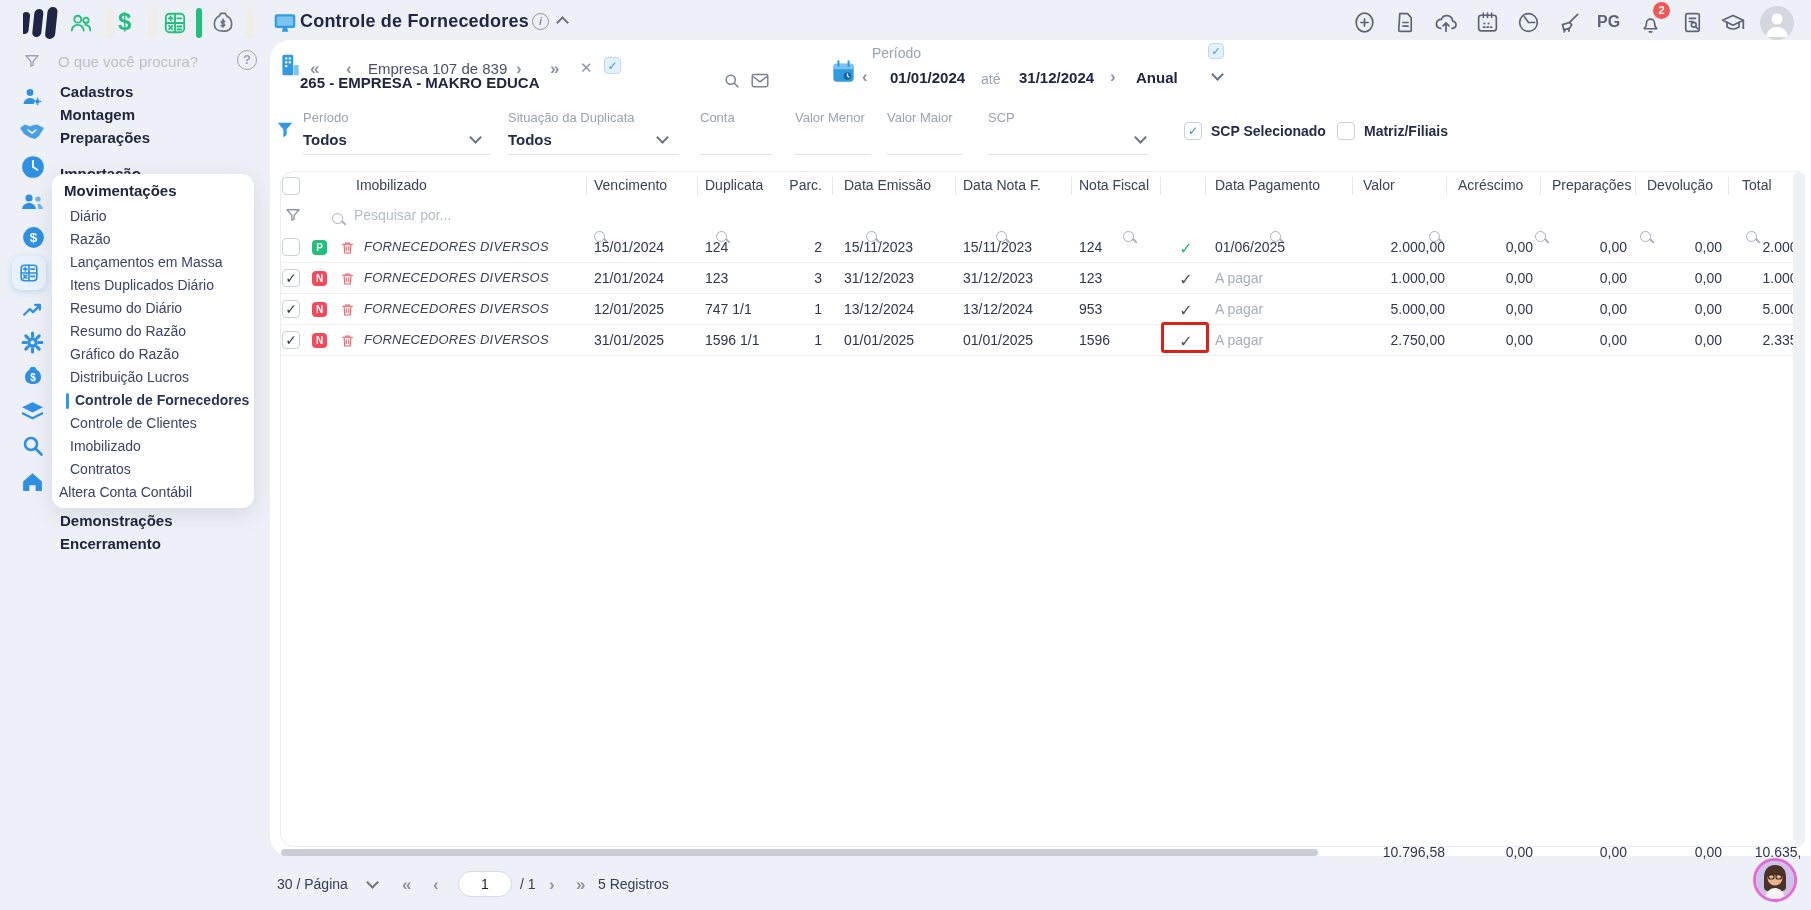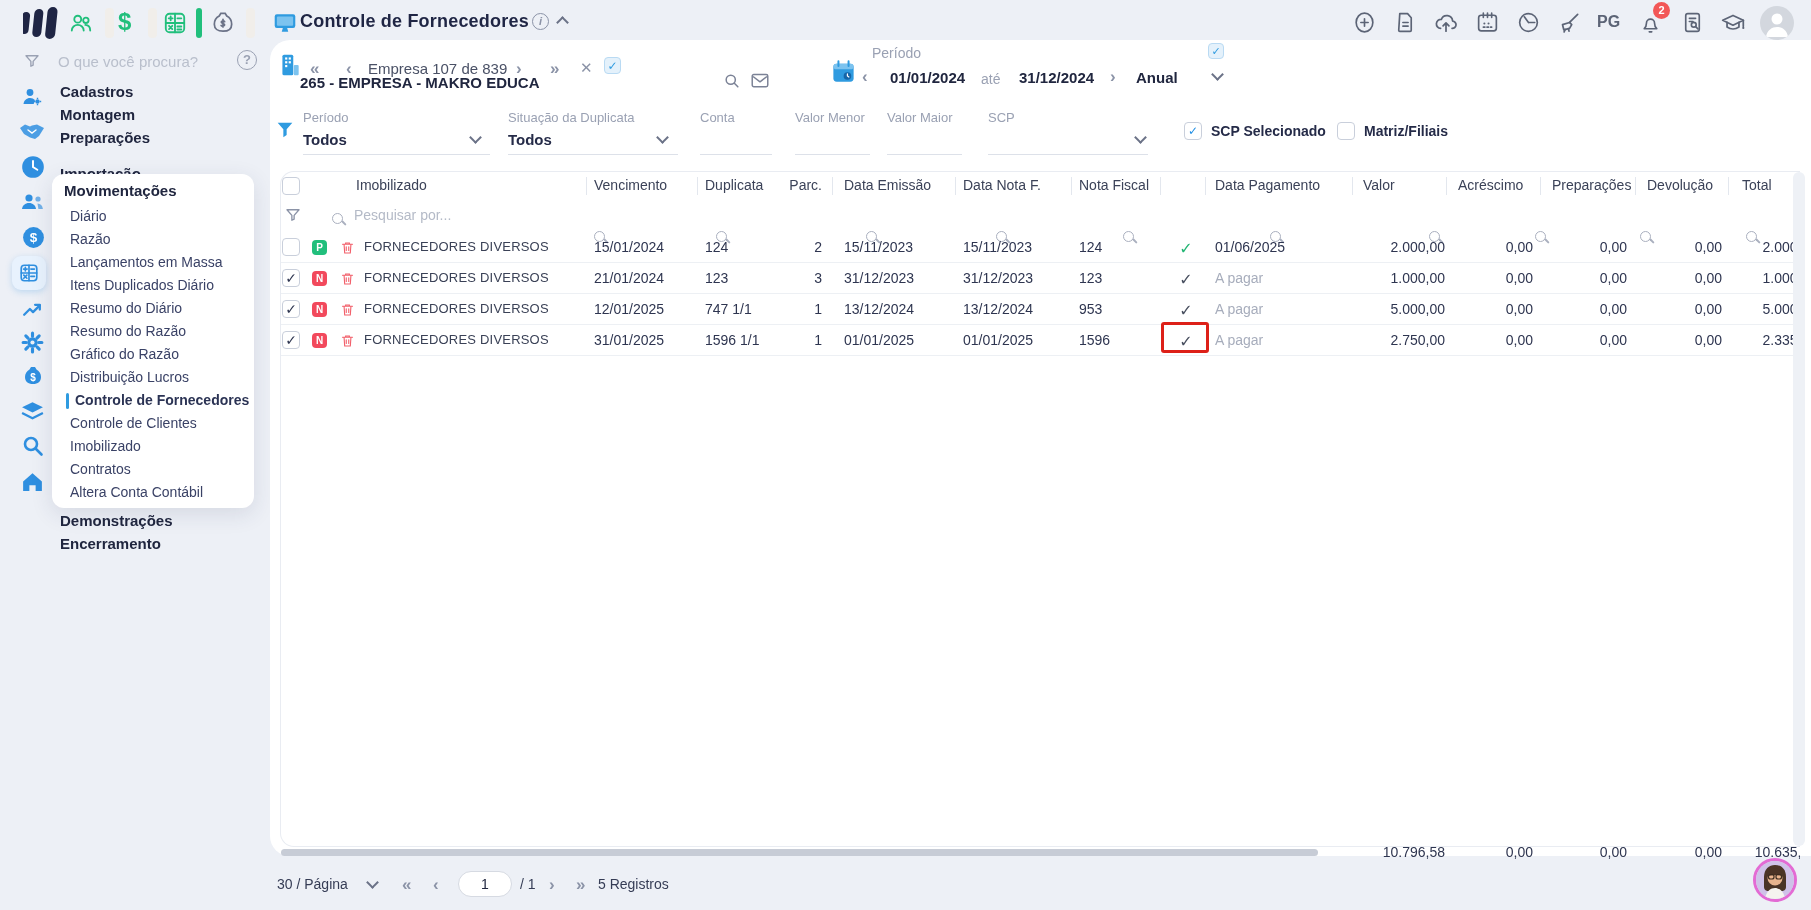--- a/index.html
+++ b/index.html
@@ -60,21 +60,21 @@
   
   .table-card { left:280px; top:171px; width:1520px; height:676px; background:#fff;
     border:1px solid #e9ecf2; border-right:none; border-radius:14px 0 0 14px; }
   .thead-cell { font-size:14px; color:#3b4258; }
   .vline { width:1px; height:18px; background:#e3e7ee; top:177px; }
   .mag { width:11px; height:11px; border:1.6px solid #aab0bf; border-radius:50%; position:relative; display:inline-block;}
   .mag::after { content:''; position:absolute; width:6px; height:1.6px; background:#aab0bf;
     transform:rotate(45deg); right:-5px; bottom:-1px; border-radius:1px; }
   .trow { position:absolute; left:281px; width:1519px; height:31px; border-bottom:1px solid #edf0f4; }
   .trow span { position:absolute; top:7px; font-size:14px; color:#2e3550; white-space:nowrap; }
-  .upper { font-size:13px !important; letter-spacing:.2px; color:#3a4156 !important; }
+  .upper { font-size:13px !important; letter-spacing:.2px; color:#3a4156 !important;font-style:italic; }
   .badge { width:15px; height:15px; border-radius:4px; color:#fff !important; font-size:10px !important;
     font-weight:700; text-align:center; line-height:15px; }
   .badge-p { background:#21bf7c; }
   .badge-n { background:#f2495c; }
   .chk-green { color:#22b573 !important; font-weight:700; font-size:16px !important; }
   .chk-dark { color:#474e5e !important; font-weight:700; font-size:16px !important; }
   .gray { color:#a7adbc !important; }
   .num { text-align:right; }
   .c-cb{left:1px;} .c-badge{left:31px;top:8px!important;} .c-trash{left:59px;top:8px!important;}
   .c-forn{left:83px;} .c-venc{left:313px;} .c-dup{left:424px;} .c-parc{left:479px;width:62px;}
@@ -320,21 +320,21 @@
     <span class="abs side-item" style="left:18px;top:103px;">Itens Duplicados Diário</span>
     <span class="abs side-item" style="left:18px;top:126px;">Resumo do Diário</span>
     <span class="abs side-item" style="left:18px;top:149px;">Resumo do Razão</span>
     <span class="abs side-item" style="left:18px;top:172px;">Gráfico do Razão</span>
     <span class="abs side-item" style="left:18px;top:195px;">Distribuição Lucros</span>
     <span class="abs active-bar" style="left:14px;top:219px;"></span>
     <span class="abs side-item" style="left:23px;top:218px;color:#2b3354;font-weight:600;">Controle de Fornecedores</span>
     <span class="abs side-item" style="left:18px;top:241px;">Controle de Clientes</span>
     <span class="abs side-item" style="left:18px;top:264px;">Imobilizado</span>
     <span class="abs side-item" style="left:18px;top:287px;">Contratos</span>
-    <span class="abs side-item" style="left:18px;top:310px;">Altera Conta Contábil</span>
+    <span class="abs side-item" style="left:7px;top:310px;">Altera Conta Contábil</span>
   </div>
 
   <span class="abs side-bold" style="left:60px;top:512px;">Demonstrações</span>
   <span class="abs side-bold" style="left:60px;top:535px;">Encerramento</span>
 </div>
 
 
 <div class="abs main-panel"></div>
 
 

